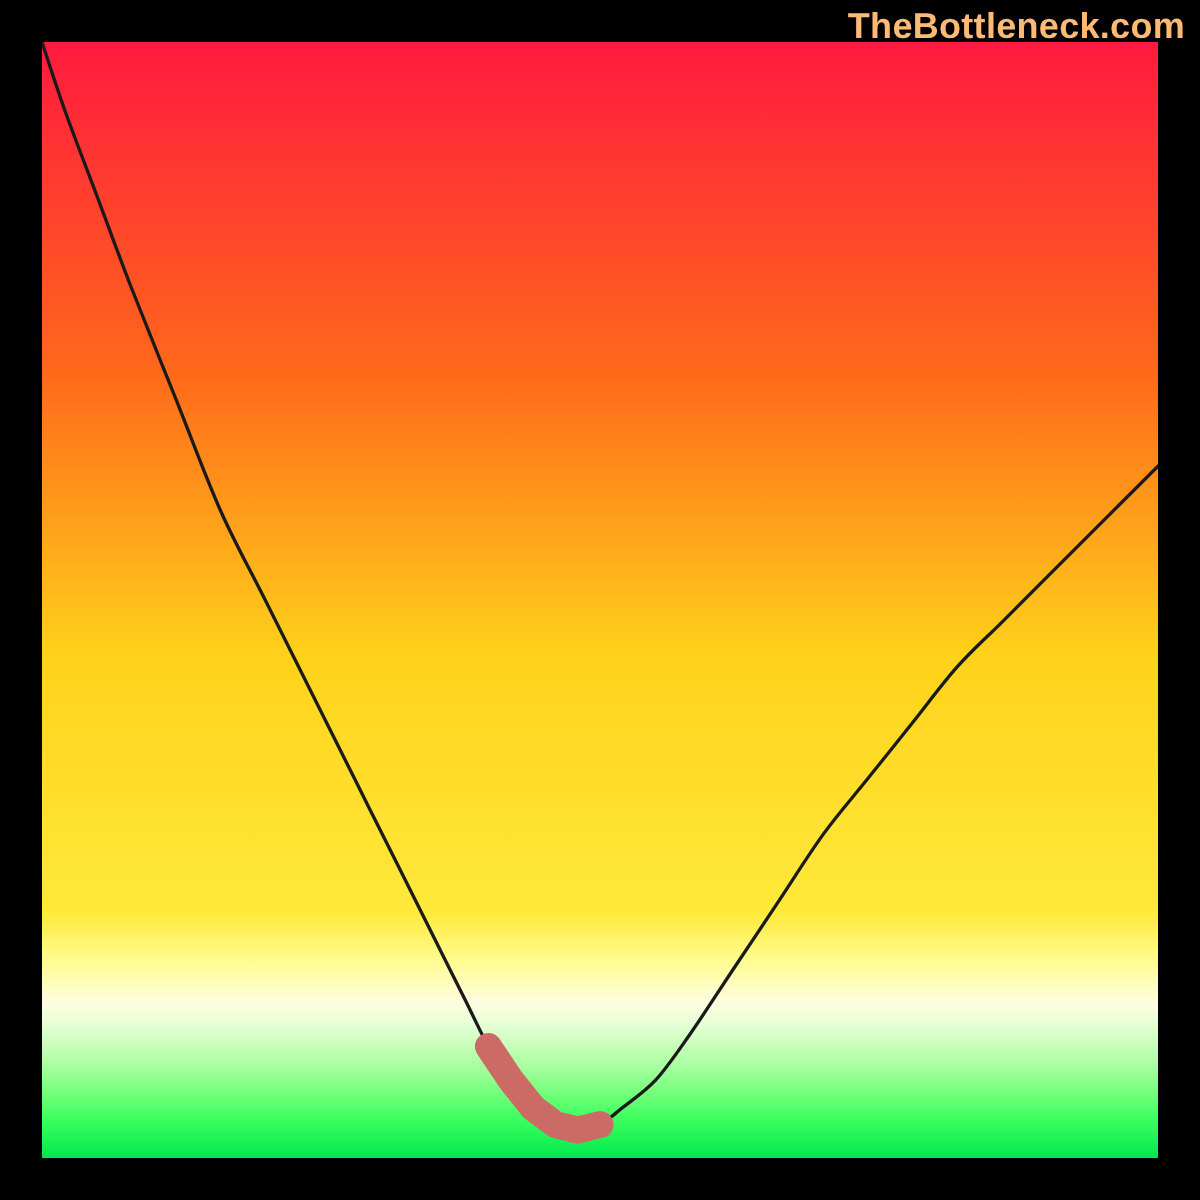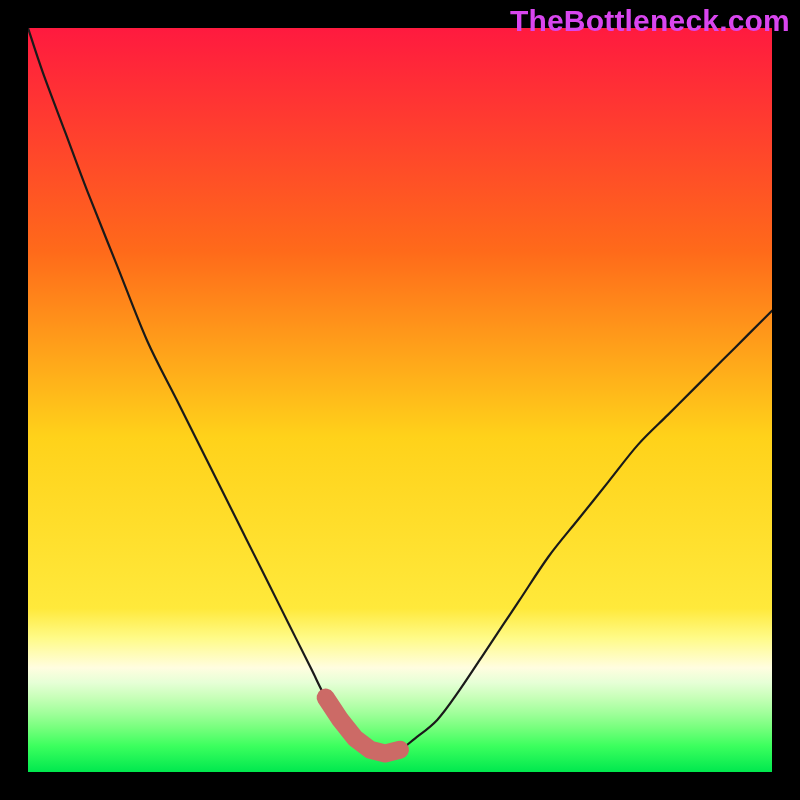--- a/index.html
+++ b/index.html
@@ -23,23 +23,23 @@
     left: 28px;
     top: 28px;
     width: 744px;
     height: 744px;
   }
   .watermark {
     position: absolute;
     top: 4px;
     right: 10px;
     font-family: Arial, Helvetica, sans-serif;
-    font-size: 30px;
+    font-size: 24px;
     font-weight: 600;
-    color: #d946ef;
+    color: #fdba74;
     letter-spacing: 0.2px;
     user-select: none;
   }
 </style>
 </head>
 <body>
 
 <div class="frame">
   <svg class="plot" viewBox="0 0 744 744" preserveAspectRatio="none">
     <defs>

